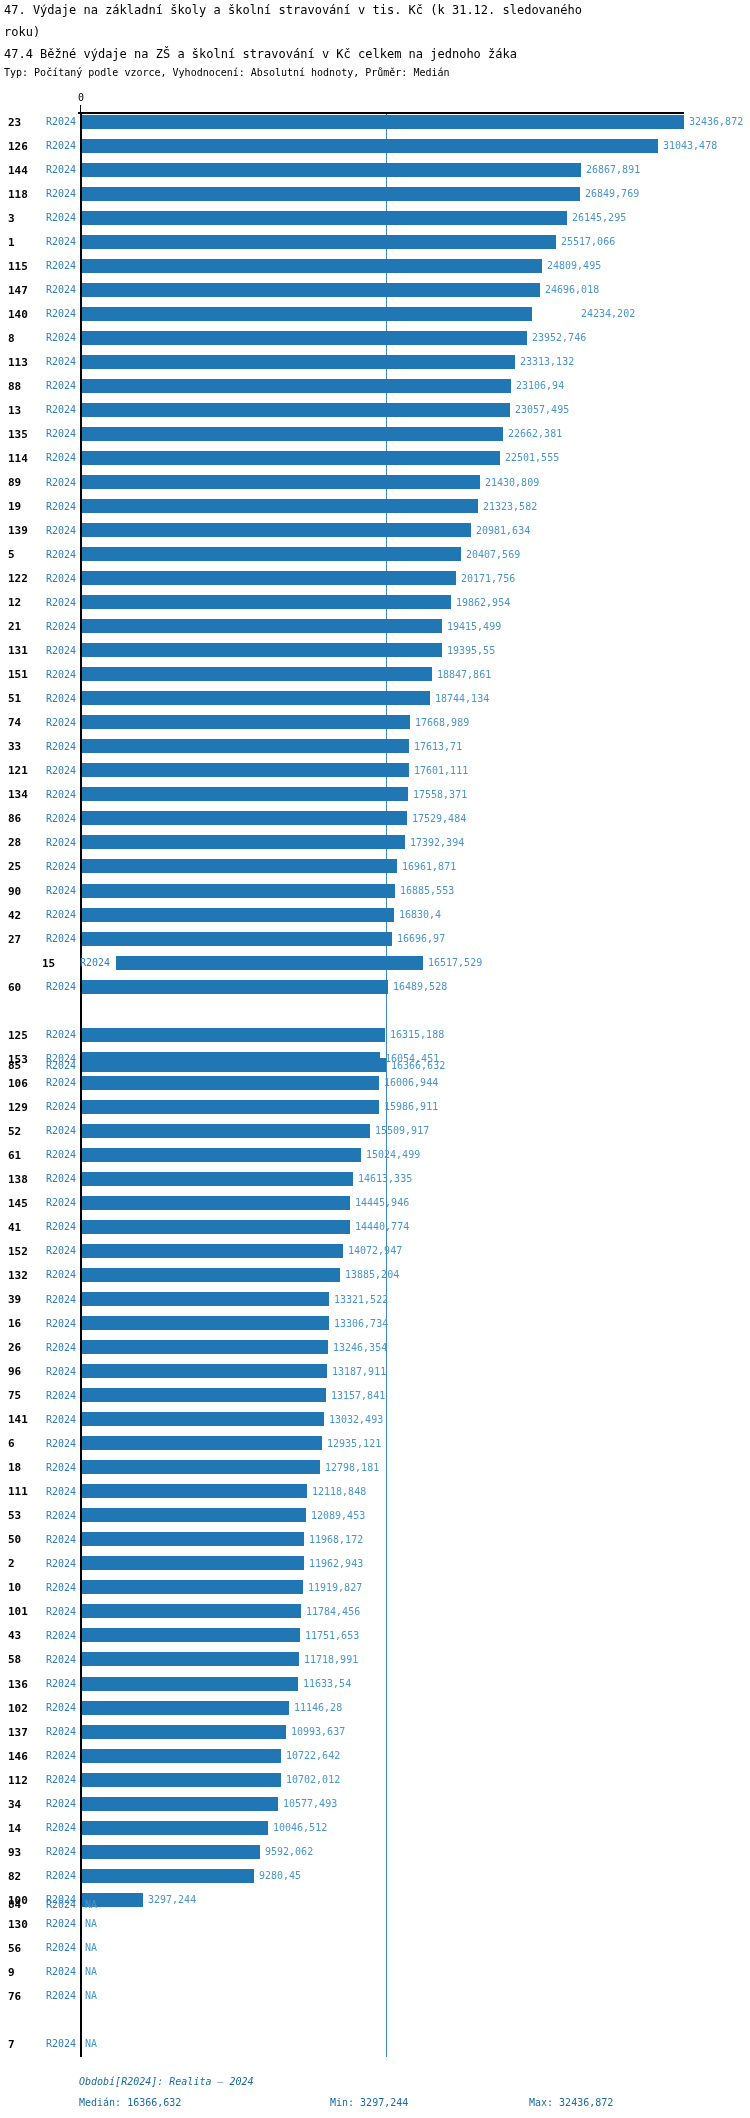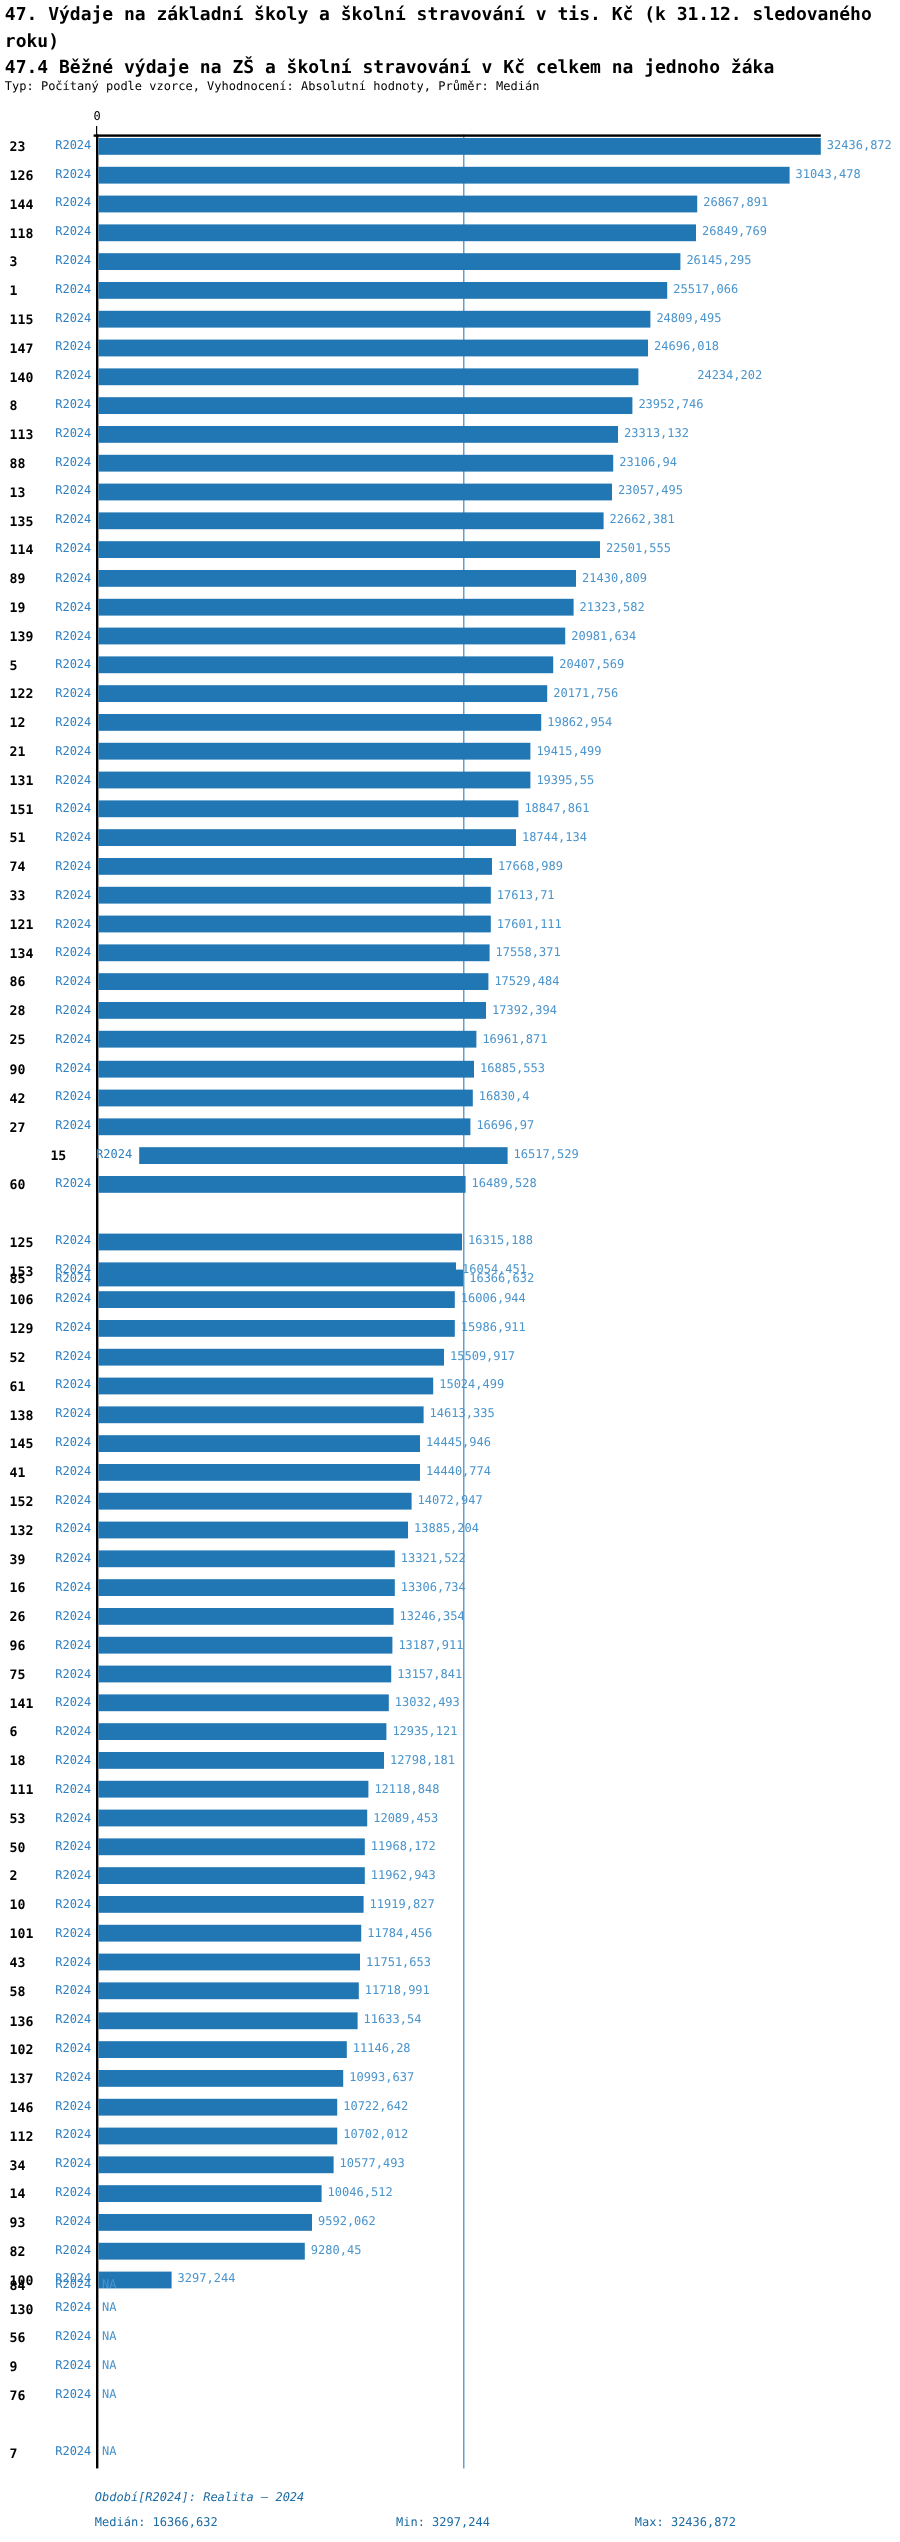--- a/index.html
+++ b/index.html
@@ -2,21 +2,21 @@
 <html><head>
 <meta charset="utf-8">
 <style>
   html,body{margin:0;padding:0;}
   body{
     width:750px;height:2118px;background:#ffffff;position:relative;
     font-family:"DejaVu Sans Mono","Liberation Mono",monospace;
     -webkit-font-smoothing:none;
   }
   .abs{position:absolute;}
-  .title{color:#000;font-weight:bold;font-size:15px;white-space:pre;}
+  .title{color:#000;font-weight:normal;font-size:12px;white-space:pre;}
   .meta{color:#000;font-size:10px;white-space:pre;}
   #chart{position:absolute;left:0;top:0;width:750px;height:2070px;}
   .axis-top{position:absolute;left:78px;top:112px;width:606px;height:2px;background:#000;}
   .axis-left{position:absolute;left:80px;top:112px;width:2px;height:1945px;background:#000;}
   .zero-tick{position:absolute;left:80px;top:105px;width:1px;height:8px;background:#000;}
   .zero-label{position:absolute;left:74px;top:92px;width:14px;text-align:center;font-size:10px;color:#000;}
   .median-line{position:absolute;top:112px;width:1px;height:1945px;background:#3f88c0;}
   .row{position:absolute;left:0;width:750px;height:14px;}
   .row-id{position:absolute;left:8px;top:1px;font-size:11px;font-weight:bold;color:#000;white-space:pre;}
   .row-period{position:absolute;left:46px;top:1.5px;font-size:10px;color:#2e7fc1;white-space:pre;}

